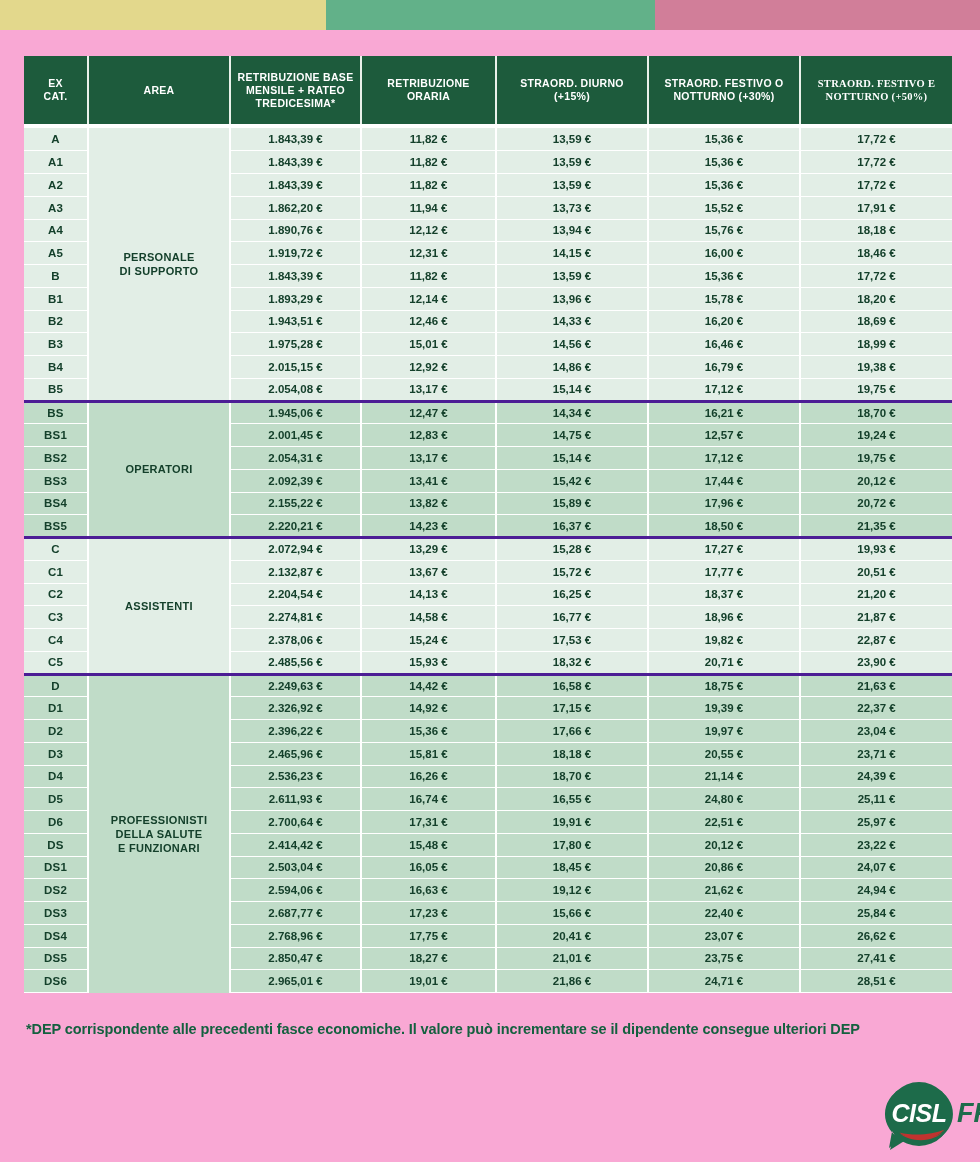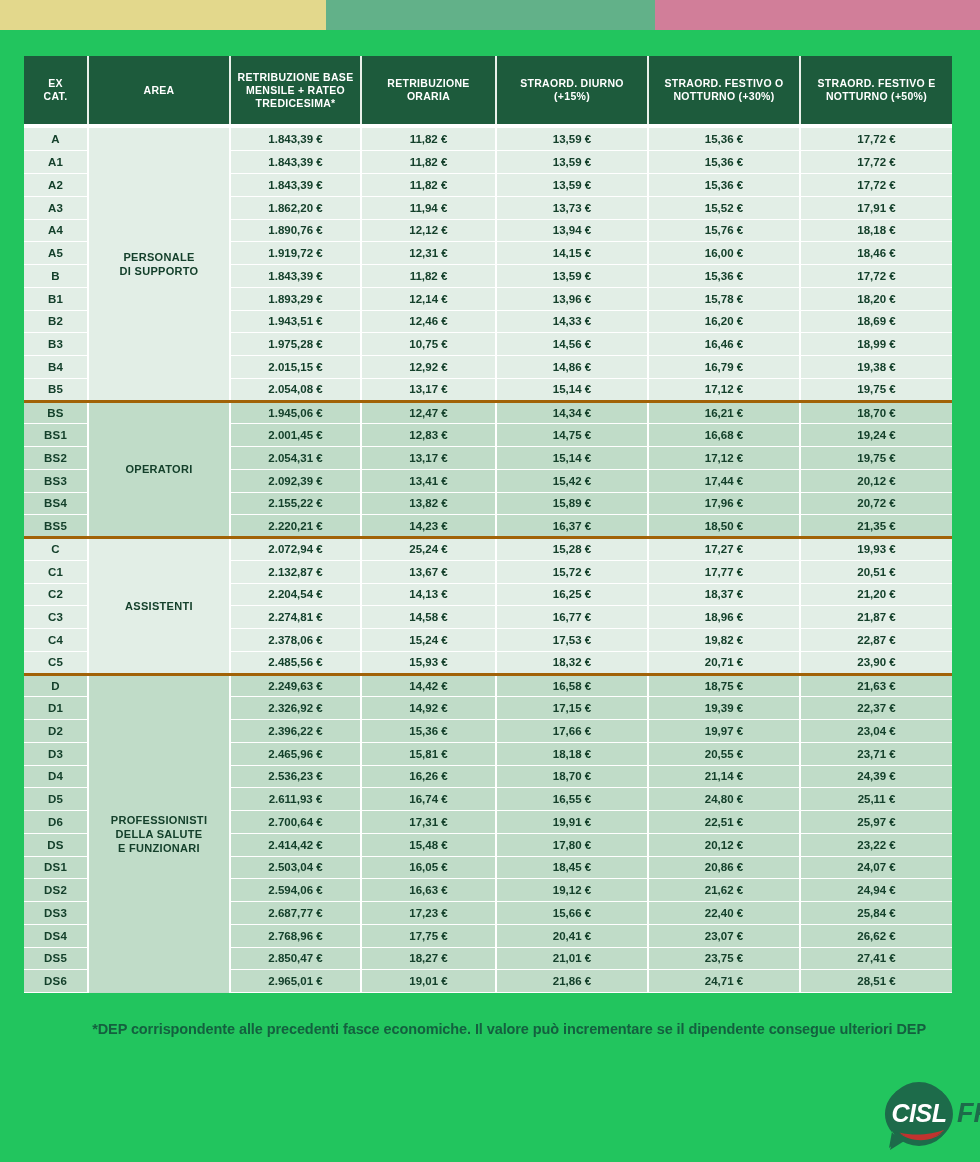--- a/index.html
+++ b/index.html
@@ -2,21 +2,21 @@
 <html><head>
 <meta charset="utf-8">
 <style>
   * { box-sizing: border-box; margin:0; padding:0; }
   html,body {
     width:980px; height:1162px;
     background:#ffffff;
     font-family:"Liberation Sans", sans-serif;
     overflow:hidden;
   }
-  .page { position:relative; width:980px; height:1162px; background:#22c55e; }
+  .page { position:relative; width:980px; height:1162px; background:#f9a8d4; }
 
   
   .topbar { display:flex; width:980px; height:30px; }
   .topbar .seg { height:30px; }
 
   
   .table-wrap { position:absolute; left:24px; top:56px; width:928px; }
   table { border-collapse:collapse; width:928px; table-layout:fixed; }
 
   col.c-cat  { width:64px; }
@@ -35,21 +35,21 @@
     letter-spacing:0.3px;
     line-height:13px;
     text-align:center;
     vertical-align:middle;
     height:68px;
     padding:4px 6px;
     border-right:2px solid #e9f1ea;
     text-transform:uppercase;
     font-stretch:condensed;
   }
-  thead th:last-child { border-right:none; }
+  thead th:last-child { border-right:none;font-family:Liberation Serif, serif; }
 
   tbody td {
     height:22.75px;
     font-size:11.5px;
     font-weight:700;
     color:#14402b;
     text-align:center;
     vertical-align:middle;
     padding:0 4px;
     border-bottom:1px solid #ffffff;
@@ -60,27 +60,27 @@
 
   tbody tr.tone-a td { background:#e2eee6; }
   tbody tr.tone-b td { background:#c0dcc8; }
 
   td.cat  { font-size:11.5px; letter-spacing:0.2px; }
   td.area {
     font-size:11px; line-height:14px; font-weight:700;
     letter-spacing:0.3px; color:#14402b;
     border-bottom:none; vertical-align:middle;
   }
-  tbody tr.grp-start td { border-top:3px solid #a16207; }
+  tbody tr.grp-start td { border-top:3px solid #4c1d95; }
 
   
   .hdr-gap td { height:4px; background:#ffffff !important; border:none; padding:0; }
 
   
-  .notes { position:absolute; left:26px; top:1018px; width:900px;text-align:right; }
+  .notes { position:absolute; left:26px; top:1018px; width:900px; }
   .notes p {
     color:#14603f;
     font-size:14.5px;
     font-weight:700;
     line-height:22px;
     letter-spacing:-0.1px;
     font-stretch:condensed;
   }
 
   
@@ -193,21 +193,21 @@
             <td class="cat">B2</td>
             <td>1.943,51 €</td>
             <td>12,46 €</td>
             <td>14,33 €</td>
             <td>16,20 €</td>
             <td>18,69 €</td>
           </tr>
           <tr class="tone-a">
             <td class="cat">B3</td>
             <td>1.975,28 €</td>
-            <td>10,75 €</td>
+            <td>15,01 €</td>
             <td>14,56 €</td>
             <td>16,46 €</td>
             <td>18,99 €</td>
           </tr>
           <tr class="tone-a">
             <td class="cat">B4</td>
             <td>2.015,15 €</td>
             <td>12,92 €</td>
             <td>14,86 €</td>
             <td>16,79 €</td>
@@ -228,21 +228,21 @@
             <td>12,47 €</td>
             <td>14,34 €</td>
             <td>16,21 €</td>
             <td>18,70 €</td>
           </tr>
           <tr class="tone-b">
             <td class="cat">BS1</td>
             <td>2.001,45 €</td>
             <td>12,83 €</td>
             <td>14,75 €</td>
-            <td>16,68 €</td>
+            <td>12,57 €</td>
             <td>19,24 €</td>
           </tr>
           <tr class="tone-b">
             <td class="cat">BS2</td>
             <td>2.054,31 €</td>
             <td>13,17 €</td>
             <td>15,14 €</td>
             <td>17,12 €</td>
             <td>19,75 €</td>
           </tr>
@@ -267,21 +267,21 @@
             <td>2.220,21 €</td>
             <td>14,23 €</td>
             <td>16,37 €</td>
             <td>18,50 €</td>
             <td>21,35 €</td>
           </tr>
           <tr class="tone-a grp-start">
             <td class="cat">C</td>
             <td class="area" rowspan="6">ASSISTENTI</td>
             <td>2.072,94 €</td>
-            <td>25,24 €</td>
+            <td>13,29 €</td>
             <td>15,28 €</td>
             <td>17,27 €</td>
             <td>19,93 €</td>
           </tr>
           <tr class="tone-a">
             <td class="cat">C1</td>
             <td>2.132,87 €</td>
             <td>13,67 €</td>
             <td>15,72 €</td>
             <td>17,77 €</td>

